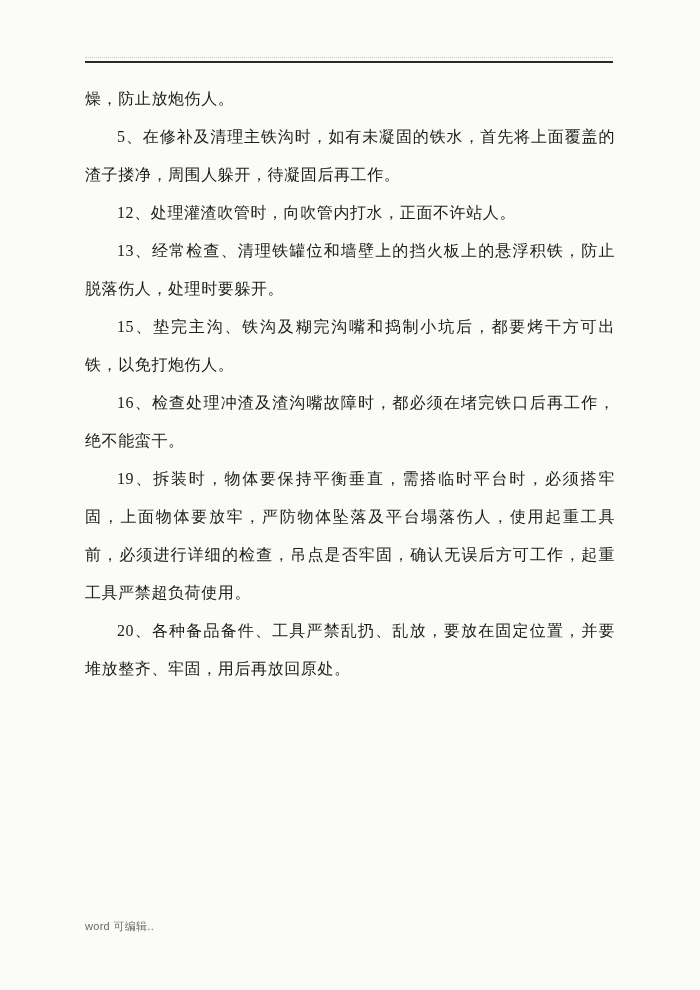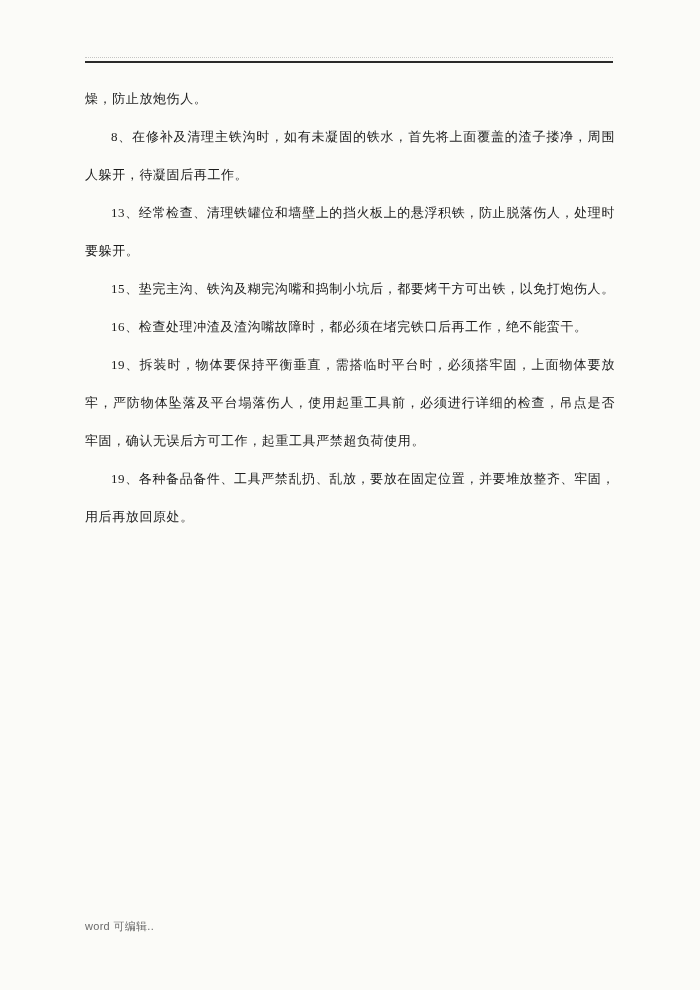--- a/index.html
+++ b/index.html
@@ -36,21 +36,21 @@
     height: 0;
   }
   .content {
     position: absolute;
     top: 80px;
     left: 85px;
     width: 530px;
   }
   p.para {
     margin: 0;
-    font-size: 13px;
+    font-size: 16px;
     line-height: 38px;
     letter-spacing: 0.6px;
     text-align: justify;
     text-justify: inter-ideograph;
     text-indent: 2em;
     word-break: break-all;
   }
   p.para.no-indent {
     text-indent: 0;
   }
@@ -70,23 +70,24 @@
 
 <div class="page">
 
   <div class="header">
     <div class="header-marks"></div>
     <div class="header-rule"></div>
   </div>
 
   <div class="content">
       <p class="para no-indent">燥，防止放炮伤人。</p>
-      <p class="para">8、在修补及清理主铁沟时，如有未凝固的铁水，首先将上面覆盖的渣子搂净，周围人躲开，待凝固后再工作。</p>
+      <p class="para">5、在修补及清理主铁沟时，如有未凝固的铁水，首先将上面覆盖的渣子搂净，周围人躲开，待凝固后再工作。</p>
+      <p class="para">12、处理灌渣吹管时，向吹管内打水，正面不许站人。</p>
       <p class="para">13、经常检查、清理铁罐位和墙壁上的挡火板上的悬浮积铁，防止脱落伤人，处理时要躲开。</p>
       <p class="para">15、垫完主沟、铁沟及糊完沟嘴和捣制小坑后，都要烤干方可出铁，以免打炮伤人。</p>
       <p class="para">16、检查处理冲渣及渣沟嘴故障时，都必须在堵完铁口后再工作，绝不能蛮干。</p>
       <p class="para">19、拆装时，物体要保持平衡垂直，需搭临时平台时，必须搭牢固，上面物体要放牢，严防物体坠落及平台塌落伤人，使用起重工具前，必须进行详细的检查，吊点是否牢固，确认无误后方可工作，起重工具严禁超负荷使用。</p>
-      <p class="para">19、各种备品备件、工具严禁乱扔、乱放，要放在固定位置，并要堆放整齐、牢固，用后再放回原处。</p>
+      <p class="para">20、各种备品备件、工具严禁乱扔、乱放，要放在固定位置，并要堆放整齐、牢固，用后再放回原处。</p>
     </div>
 
   <div class="footer">word 可编辑..</div>
 
 </div>
 
 </body></html>

